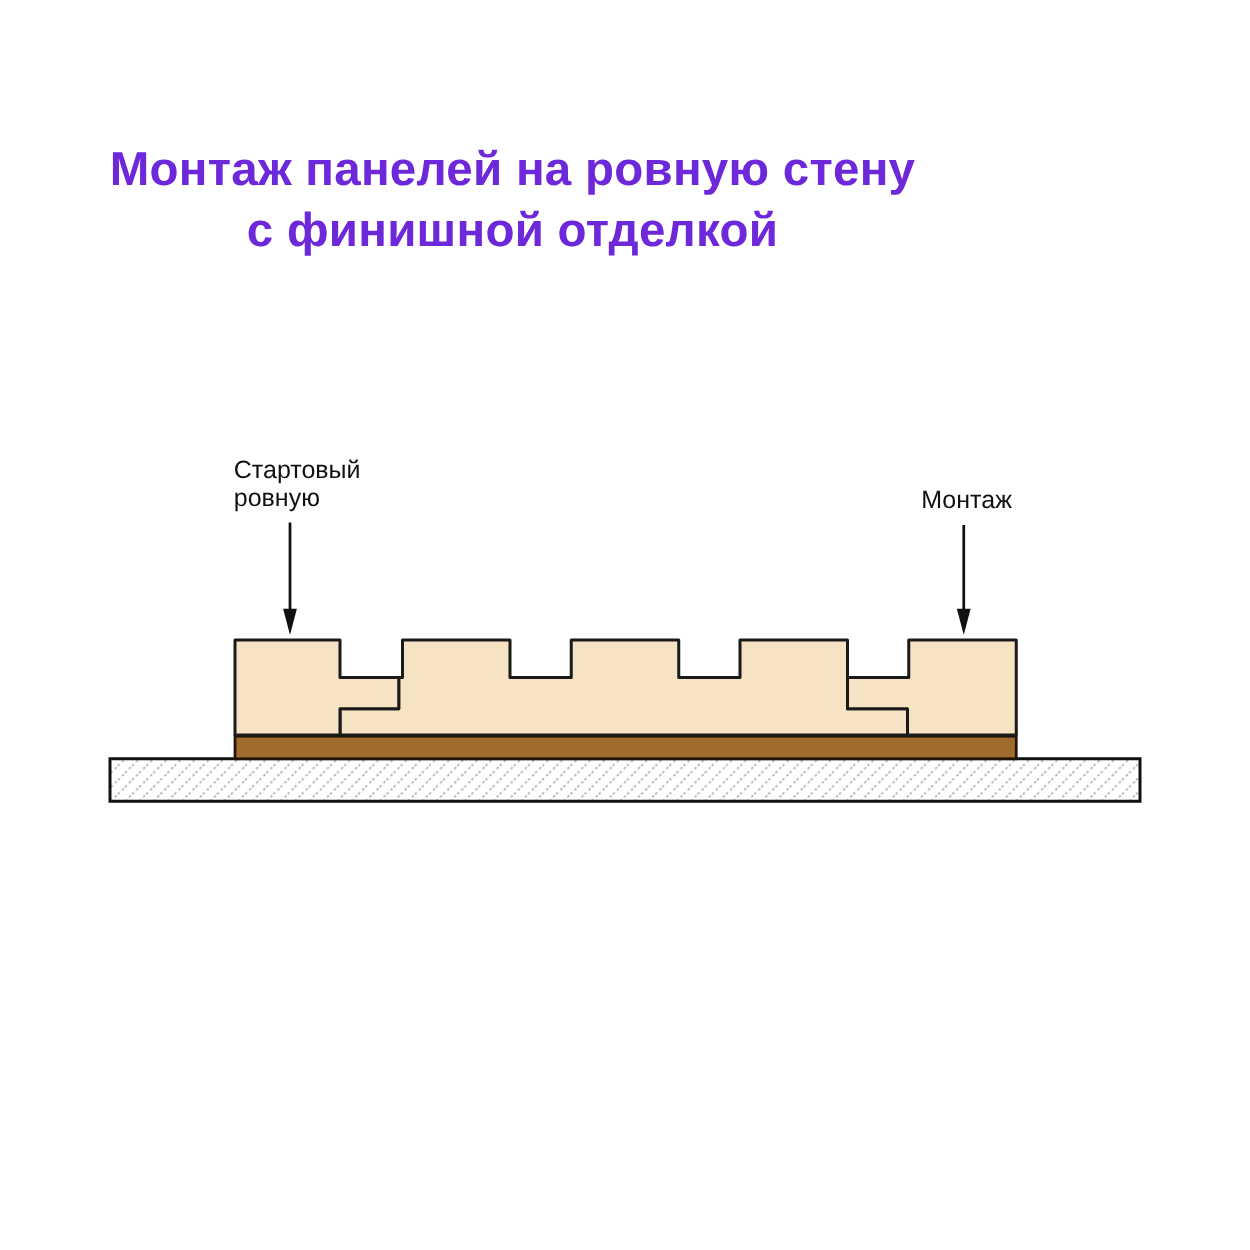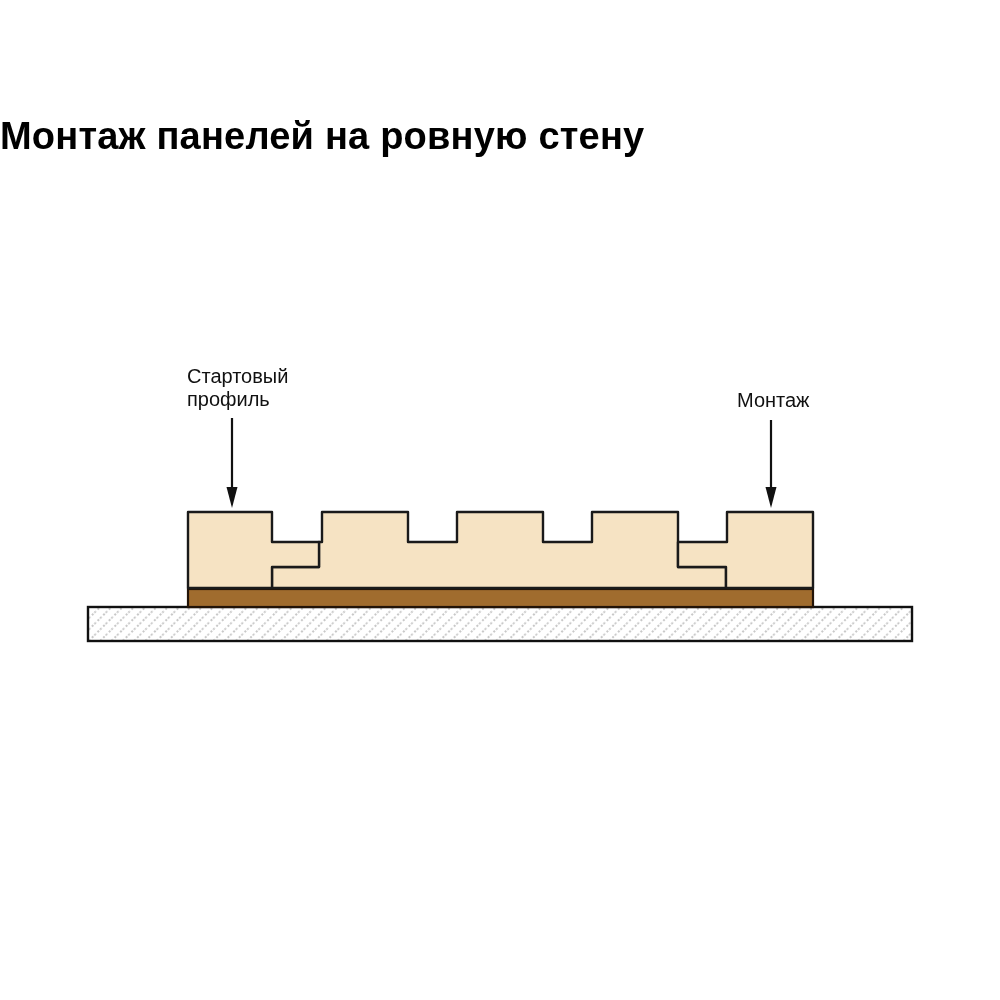--- a/index.html
+++ b/index.html
@@ -2,38 +2,39 @@
 <html><head>
 <meta charset="utf-8">
 <style>
   html,body{margin:0;padding:0;}
   body{
     width:1000px;height:1000px;position:relative;background:#ffffff;
     font-family:"Liberation Sans", sans-serif;color:#0f0f0f;overflow:hidden;
   }
   .title{
     position:absolute;top:112px;left:0;width:820px;
-    font-weight:700;font-size:38px;line-height:49px;
-    letter-spacing:0.2px;color:#000000;
+    text-align:center;font-weight:700;font-size:38px;line-height:49px;
+    letter-spacing:0.2px;color:#6d28d9;
   }
   .anno{
     position:absolute;font-size:20px;line-height:23px;font-weight:400;color:#111111;
   }
   .anno.start{left:187px;top:365px;width:140px;}
   .anno.finish{left:737px;top:389px;width:160px;}
   #diagram{position:absolute;left:0;top:0;}
 </style>
 </head>
 <body>
 
 <div class="title">
   <div>Монтаж панелей на ровную стену</div>
+  <div>с финишной отделкой</div>
 </div>
 
-<div class="anno start">Стартовый профиль</div>
+<div class="anno start">Стартовый ровную</div>
 <div class="anno finish">Монтаж</div>
 
 <svg id="diagram" width="1000" height="1000" viewBox="0 0 1000 1000">
   <defs>
     <pattern id="hatch" width="8" height="8" patternUnits="userSpaceOnUse" patternTransform="rotate(45)">
       <line x1="4" y1="0" x2="4" y2="8" stroke="#9b9b9b" stroke-width="1.1" stroke-dasharray="2 2.6"></line>
     </pattern>
   </defs>
 
   <g>

